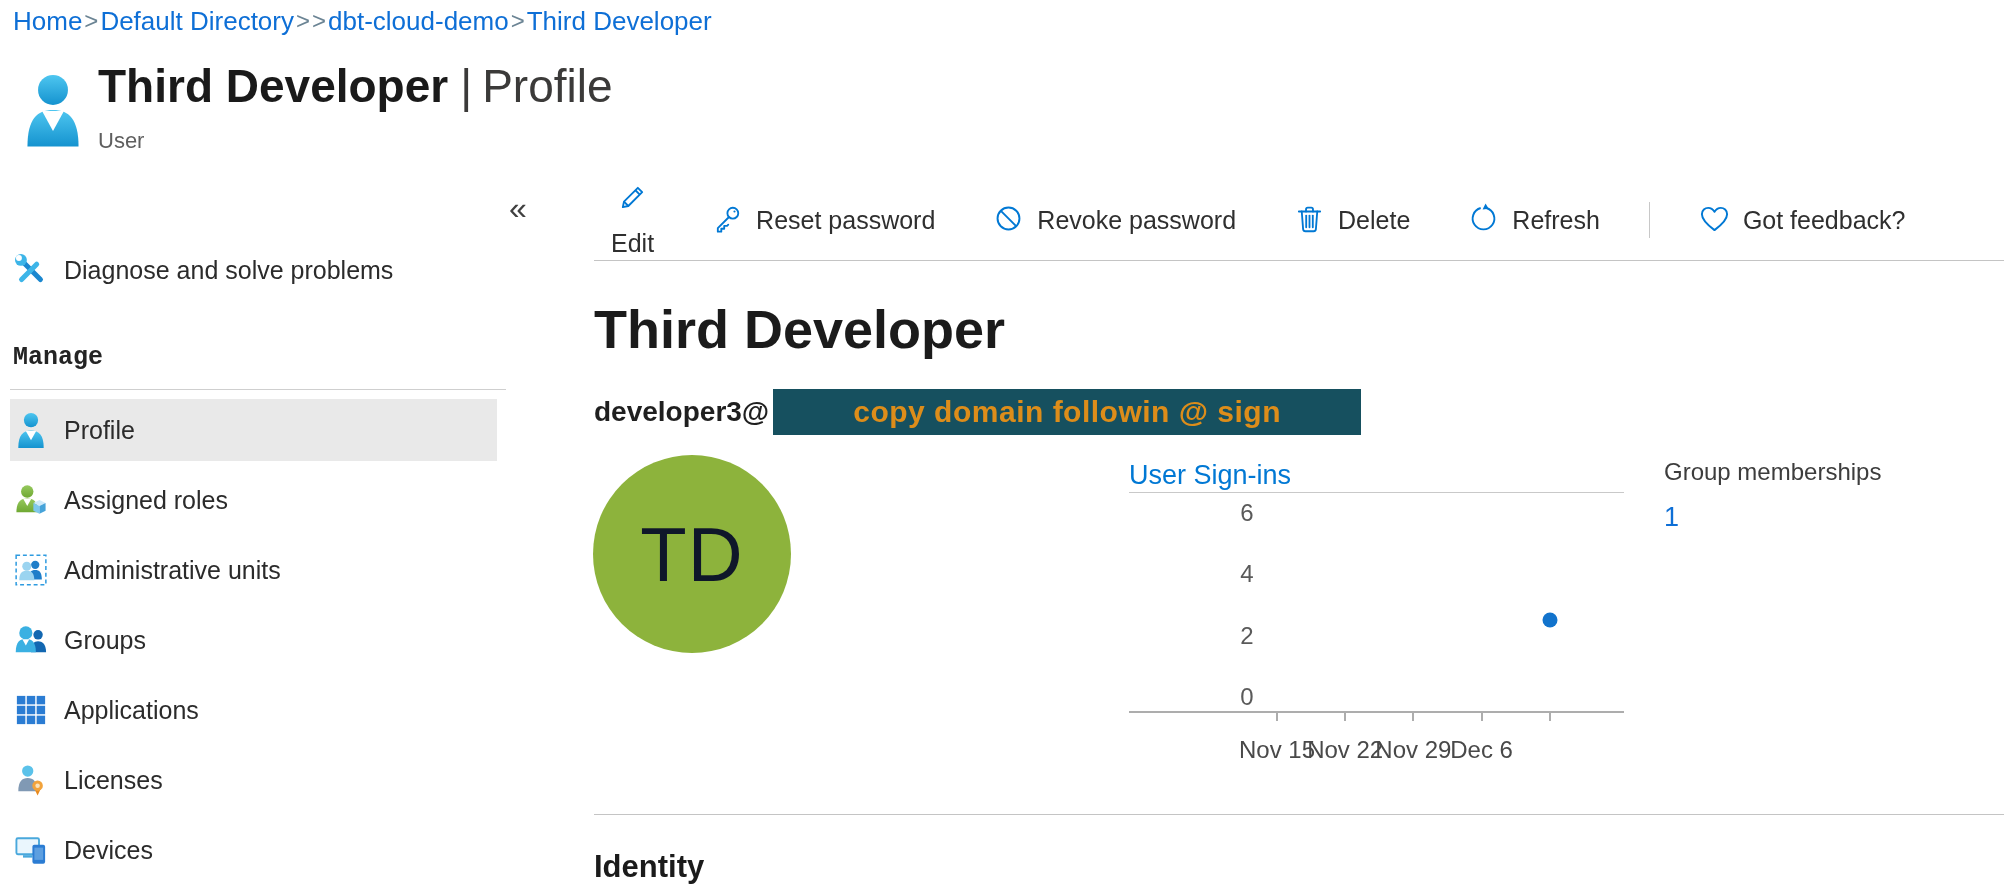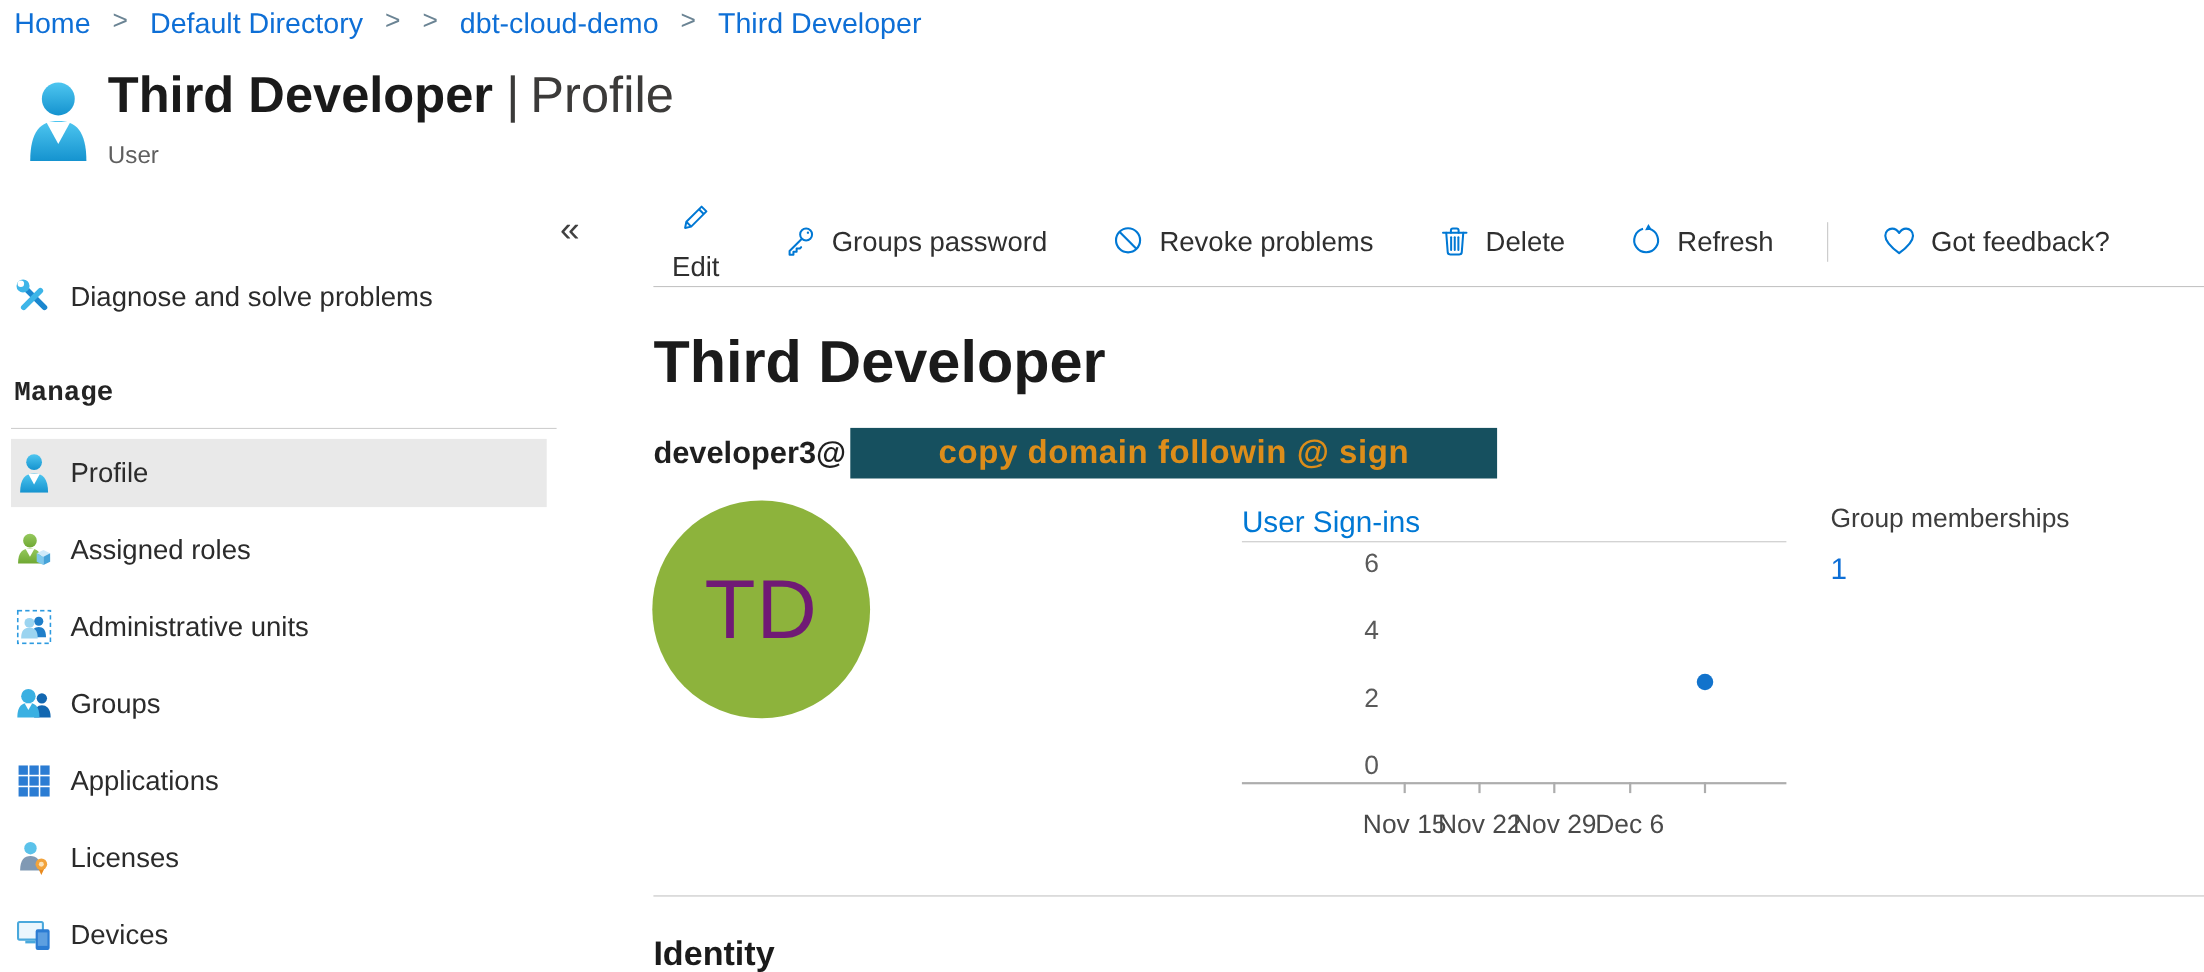--- a/index.html
+++ b/index.html
@@ -12,21 +12,21 @@
     --redaction-text:#dd8d1a;
     --sidebar-selected-bg:#e9e9e9;
     --divider-gray:#c6c6c6;
   }
   html,body{margin:0;padding:0;background:#fff;}
   .screen{
     position:relative;width:2004px;height:884px;background:#fff;overflow:hidden;
     font-family:"Liberation Sans","DejaVu Sans",sans-serif;color:var(--text-dark);
   }
   
-  .breadcrumb{position:absolute;left:13px;top:6px;display:flex;gap:20px;font-size:26px;white-space:nowrap;}
+  .breadcrumb{position:absolute;left:13px;top:6px;display:flex;align-items:center;gap:2px;font-size:26px;white-space:nowrap;}
   .breadcrumb a{color:var(--link-blue);text-decoration:none;cursor:pointer;}
   .crumb-sep{color:#6b8494;font-size:24px;transform:translateY(-1px);}
   
   .page-header{position:absolute;left:22px;top:58px;display:flex;align-items:flex-start;}
   .page-header .hdr-icon{width:62px;height:76px;margin-top:14px;}
   .hdr-text{margin-left:14px;}
   .hdr-title{font-size:46px;line-height:56px;margin:0;font-weight:400;color:#1a1a1a;white-space:nowrap;}
   .hdr-title .t-name{font-weight:700;}
   .hdr-title .t-sep{color:#3b3a39;margin:0 10px 0 12px;font-weight:300;}
   .hdr-title .t-suffix{color:#3b3a39;font-weight:300;}
@@ -52,21 +52,21 @@
   .tb-btn svg{width:31px;height:31px;}
   .tb-divider{width:1px;height:36px;background:#c8c8c8;margin:0 20px;}
   .toolbar-rule{position:absolute;left:594px;top:260px;width:1410px;height:1px;background:#c4c4c4;}
   
   .main-title{position:absolute;left:594px;top:298px;font-size:54px;font-weight:600;color:#1b1b1b;line-height:62px;margin:0;white-space:nowrap;}
   .email-line{position:absolute;left:594px;top:381px;height:61px;display:flex;align-items:center;}
   .email-prefix{font-size:28px;font-weight:700;color:#1f1f1f;}
   .redaction{margin-left:4px;width:588px;height:46px;background:var(--redaction-bg);color:var(--redaction-text);
     display:flex;align-items:center;justify-content:center;font-size:30px;font-weight:700;letter-spacing:0.5px;white-space:nowrap;}
   .avatar{position:absolute;left:593px;top:455px;width:198px;height:198px;border-radius:50%;background:var(--avatar-green);
-    display:flex;align-items:center;justify-content:center;font-size:76px;color:#701a75;letter-spacing:1px;}
+    display:flex;align-items:center;justify-content:center;font-size:76px;color:#0f172a;letter-spacing:1px;}
   
   .chart{position:absolute;left:1129px;top:460px;width:495px;height:310px;}
   .chart-title{font-size:27px;color:var(--accent-blue);cursor:pointer;white-space:nowrap;}
   .chart-title-rule{position:absolute;left:0;top:32px;width:495px;height:1px;background:#c9c9c9;}
   .plot{position:absolute;left:0;top:0;width:495px;height:310px;}
   .chart-axis{position:absolute;left:0;top:251px;width:495px;height:2px;background:#adadad;}
   .y-tick-label{position:absolute;transform:translate(-50%,-50%);font-size:24px;color:#5a5a5a;}
   .x-tick{position:absolute;width:2px;background:#adadad;transform:translateX(-50%);}
   .x-tick-label{position:absolute;transform:translateX(-50%);font-size:24px;color:#494949;white-space:nowrap;}
   .data-point{position:absolute;width:15px;height:15px;border-radius:50%;transform:translate(-50%,-50%);}
@@ -243,30 +243,30 @@
       <span class="tb-label">Edit</span>
     </button>
     <button class="tb-btn">
       <span>
         <svg viewBox="0 0 32 32" fill="none" stroke="#0078d4" stroke-width="1.9" stroke-linejoin="round" stroke-linecap="round">
           <circle cx="21.5" cy="10.5" r="5.6"></circle>
           <circle cx="23.2" cy="8.8" r="1.1" fill="#0078d4" stroke="none"></circle>
           <path d="M17.3 14.7 L6 26 L6 29.6 L9.6 29.6 L9.6 26.6 L12.6 26.6 L12.6 23.6 L15.6 23.6 L16.8 22.4"></path>
         </svg>
       </span>
-      <span class="tb-label">Groups password</span>
+      <span class="tb-label">Reset password</span>
     </button>
     <button class="tb-btn">
       <span>
         <svg viewBox="0 0 32 32" fill="none" stroke="#0078d4" stroke-width="2">
           <circle cx="16" cy="16" r="11.3"></circle>
           <line x1="8.4" y1="8.4" x2="23.6" y2="23.6"></line>
         </svg>
       </span>
-      <span class="tb-label">Revoke problems</span>
+      <span class="tb-label">Revoke password</span>
     </button>
     <button class="tb-btn">
       <span>
         <svg viewBox="0 0 32 32" fill="none" stroke="#0078d4" stroke-width="1.9" stroke-linecap="round">
           <line x1="5" y1="8.8" x2="27" y2="8.8"></line>
           <path d="M12.4 8.8 V6.6 A1.8 1.8 0 0 1 14.2 4.8 H17.8 A1.8 1.8 0 0 1 19.6 6.6 V8.8"></path>
           <path d="M8 8.8 L9.4 27 A2.4 2.4 0 0 0 11.8 29.2 H20.2 A2.4 2.4 0 0 0 22.6 27 L24 8.8"></path>
           <line x1="12.6" y1="13" x2="12.6" y2="25"></line>
           <line x1="16" y1="13" x2="16" y2="25"></line>
           <line x1="19.4" y1="13" x2="19.4" y2="25"></line>

